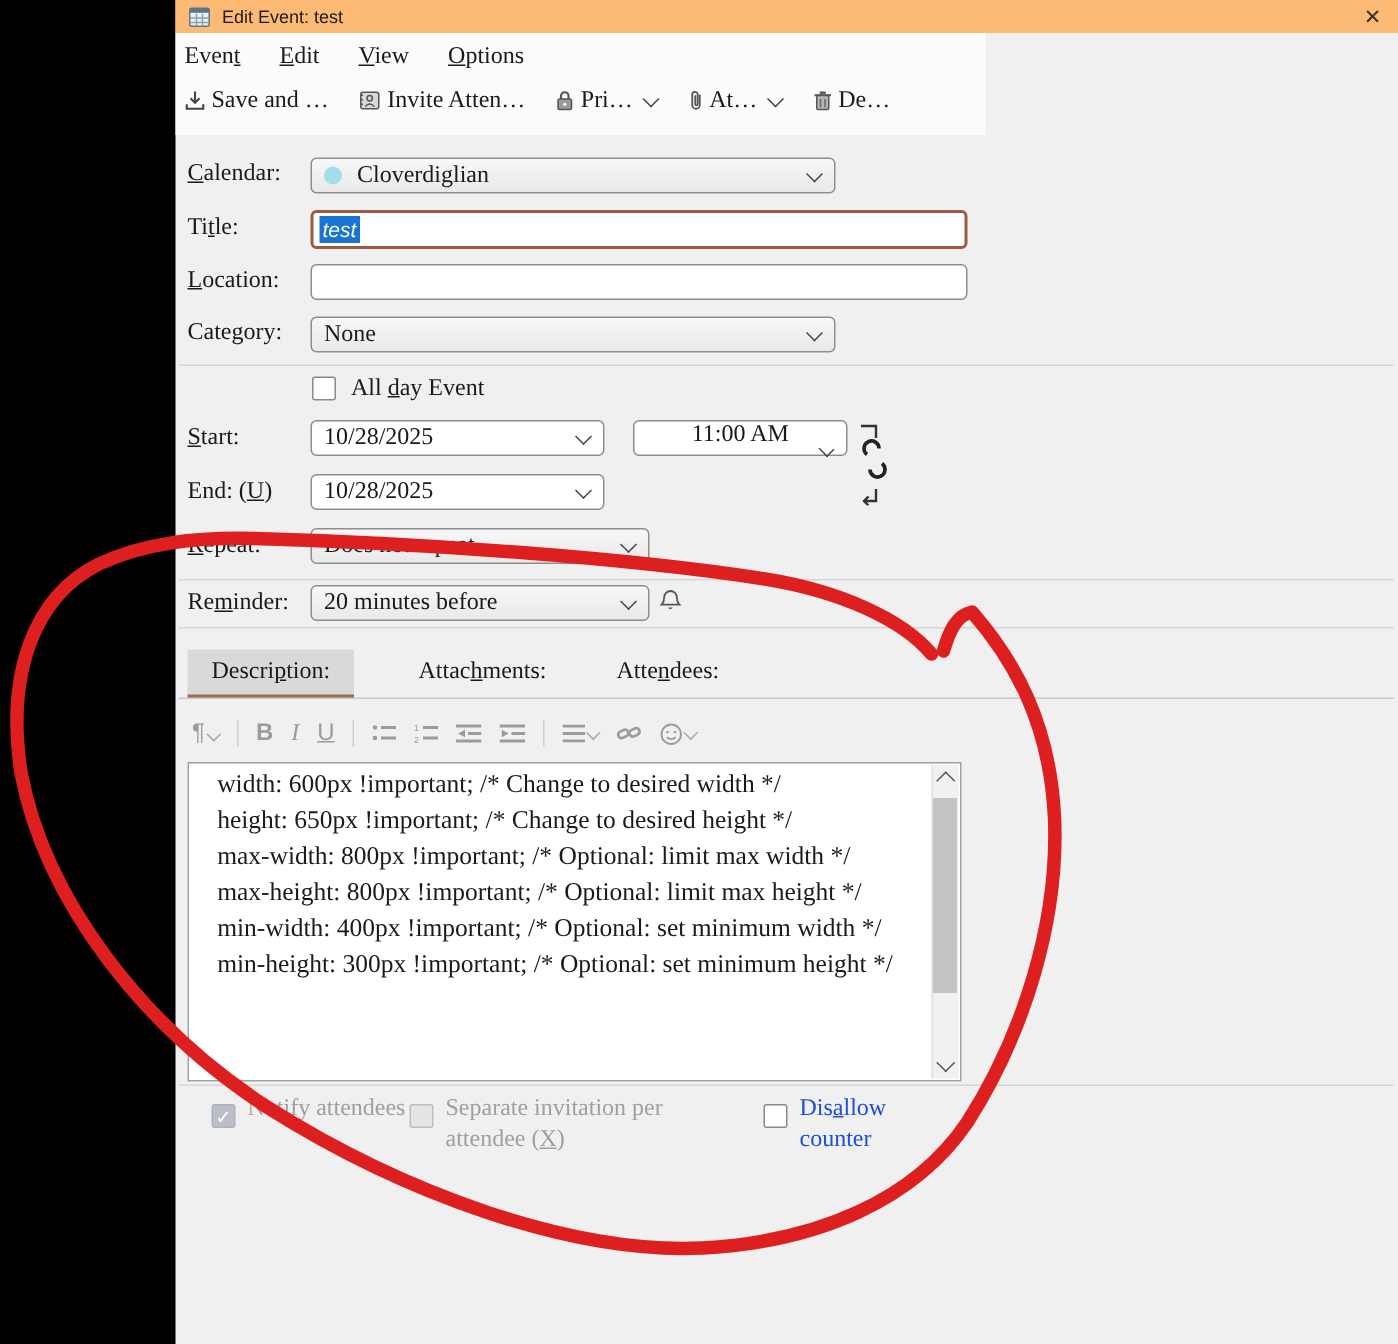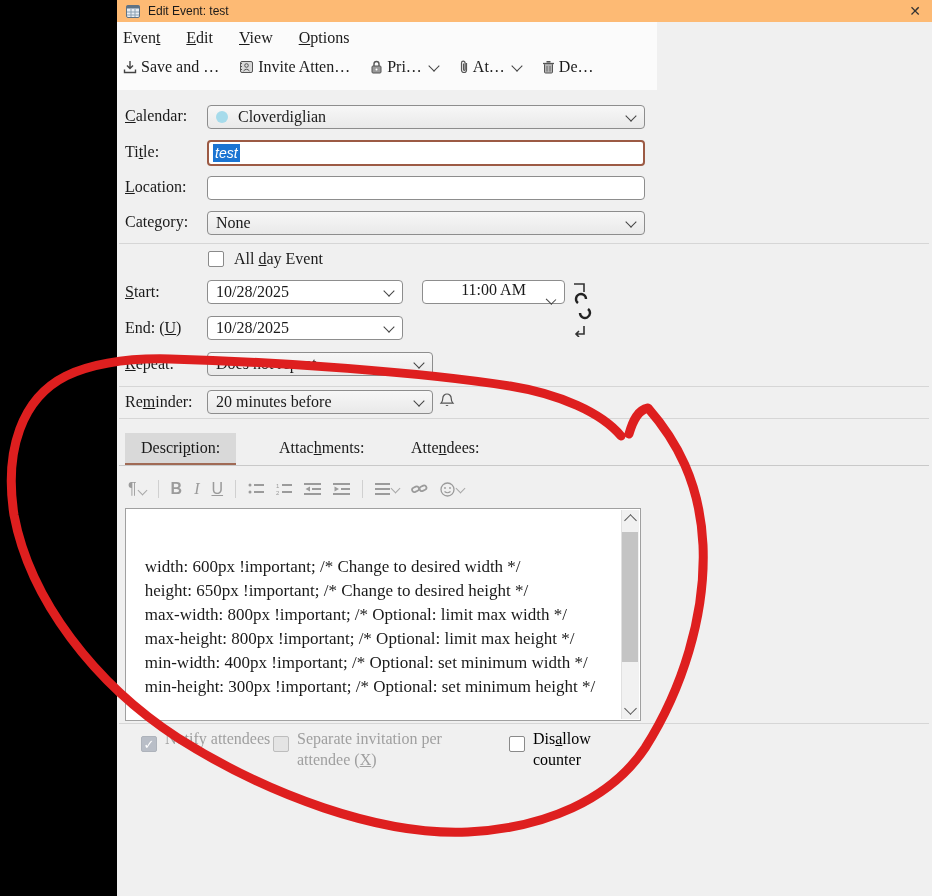--- a/index.html
+++ b/index.html
@@ -19,21 +19,21 @@
   .menubar{position:absolute;left:4px;top:5px;display:flex;gap:22px;font-size:16px;}
   .menubar .mi{padding:2px 2px;}
   .ak{text-decoration:underline;}
   .tbar{position:absolute;left:6px;top:36px;display:flex;align-items:center;gap:20px;font-size:16px;}
   .tbtn{display:flex;align-items:center;gap:4px;}
   .chev{width:7px;height:7px;border-right:1.5px solid #444;border-bottom:1.5px solid #444;
         transform:rotate(45deg);margin:-3px 1px 0 4px;display:inline-block;}
 
   
   .flabel{position:absolute;left:8px;font-size:16px;}
-  .combo{position:absolute;left:90px;width:438px;height:24px;box-sizing:border-box;
+  .combo{position:absolute;left:90px;width:350px;height:24px;box-sizing:border-box;
          background:linear-gradient(#f7f7f7,#e9e9e9);border:1px solid #8d8d8d;border-radius:4px;
          display:flex;align-items:center;font-size:16px;padding:0 8px;}
   .combo .chev{margin-left:auto;}
   .txt{position:absolute;left:90px;width:438px;height:24px;box-sizing:border-box;background:#fff;
        border:1px solid #8d8d8d;border-radius:4px;display:flex;align-items:center;padding:0 4px;}
   .dot{width:12px;height:12px;border-radius:50%;margin-right:10px;}
   .sel{font-family:"Liberation Sans",sans-serif;font-size:14px;color:#fff;padding:1px 2px;}
   .datec{width:196px !important;background:#fff;}
   .timec{left:305px !important;width:143px !important;background:#fff;flex-direction:column;}
   .sep{position:absolute;left:2px;width:810px;height:1px;background:#d6d6d6;}
@@ -48,29 +48,29 @@
 
   
   .etb{position:absolute;left:11px;top:480px;display:flex;align-items:center;gap:12px;color:#9b9b9b;}
   .etb .vsep{width:1px;height:18px;background:#d0d0d0;}
   .etb .g{font-family:"Liberation Sans",sans-serif;font-size:16px;}
   .echev{width:6px;height:6px;border-right:1.5px solid #a8a8a8;border-bottom:1.5px solid #a8a8a8;
          transform:rotate(45deg);margin:-2px 0 0 2px;display:inline-block;}
   .ta{position:absolute;left:8px;top:508px;width:516px;height:213px;box-sizing:border-box;background:#fff;
       border:1px solid #a0a0a0;}
   .ta-text{position:absolute;left:6px;top:2px;right:19px;bottom:0;font-size:17px;line-height:24px;
-           white-space:pre-wrap;overflow:hidden;margin-top:44px;}
+           white-space:pre-wrap;overflow:hidden;}
   .sbar{position:absolute;right:1px;top:1px;width:17px;height:209px;background:#f1f1f1;border-left:1px solid #e0e0e0;}
   .sarrow{position:absolute;left:4px;width:8px;height:8px;border-right:1.7px solid #555;border-bottom:1.7px solid #555;}
   .sthumb{position:absolute;left:0px;top:22px;width:16px;height:130px;background:#c4c4c4;}
 
   
   .foot{position:absolute;top:728px;font-size:16px;color:#9f9f9f;display:flex;gap:8px;}
   .foot .lab{width:110px;line-height:21px;}
-  .foot.en{color:#000000;}
+  .foot.en{color:#1d4ed8;}
 
   svg{display:block;}
   .redpen{position:absolute;left:0;top:0;pointer-events:none;}
 </style>
 </head>
 <body>
 
 <div id="stage">
   <div id="window">
 

